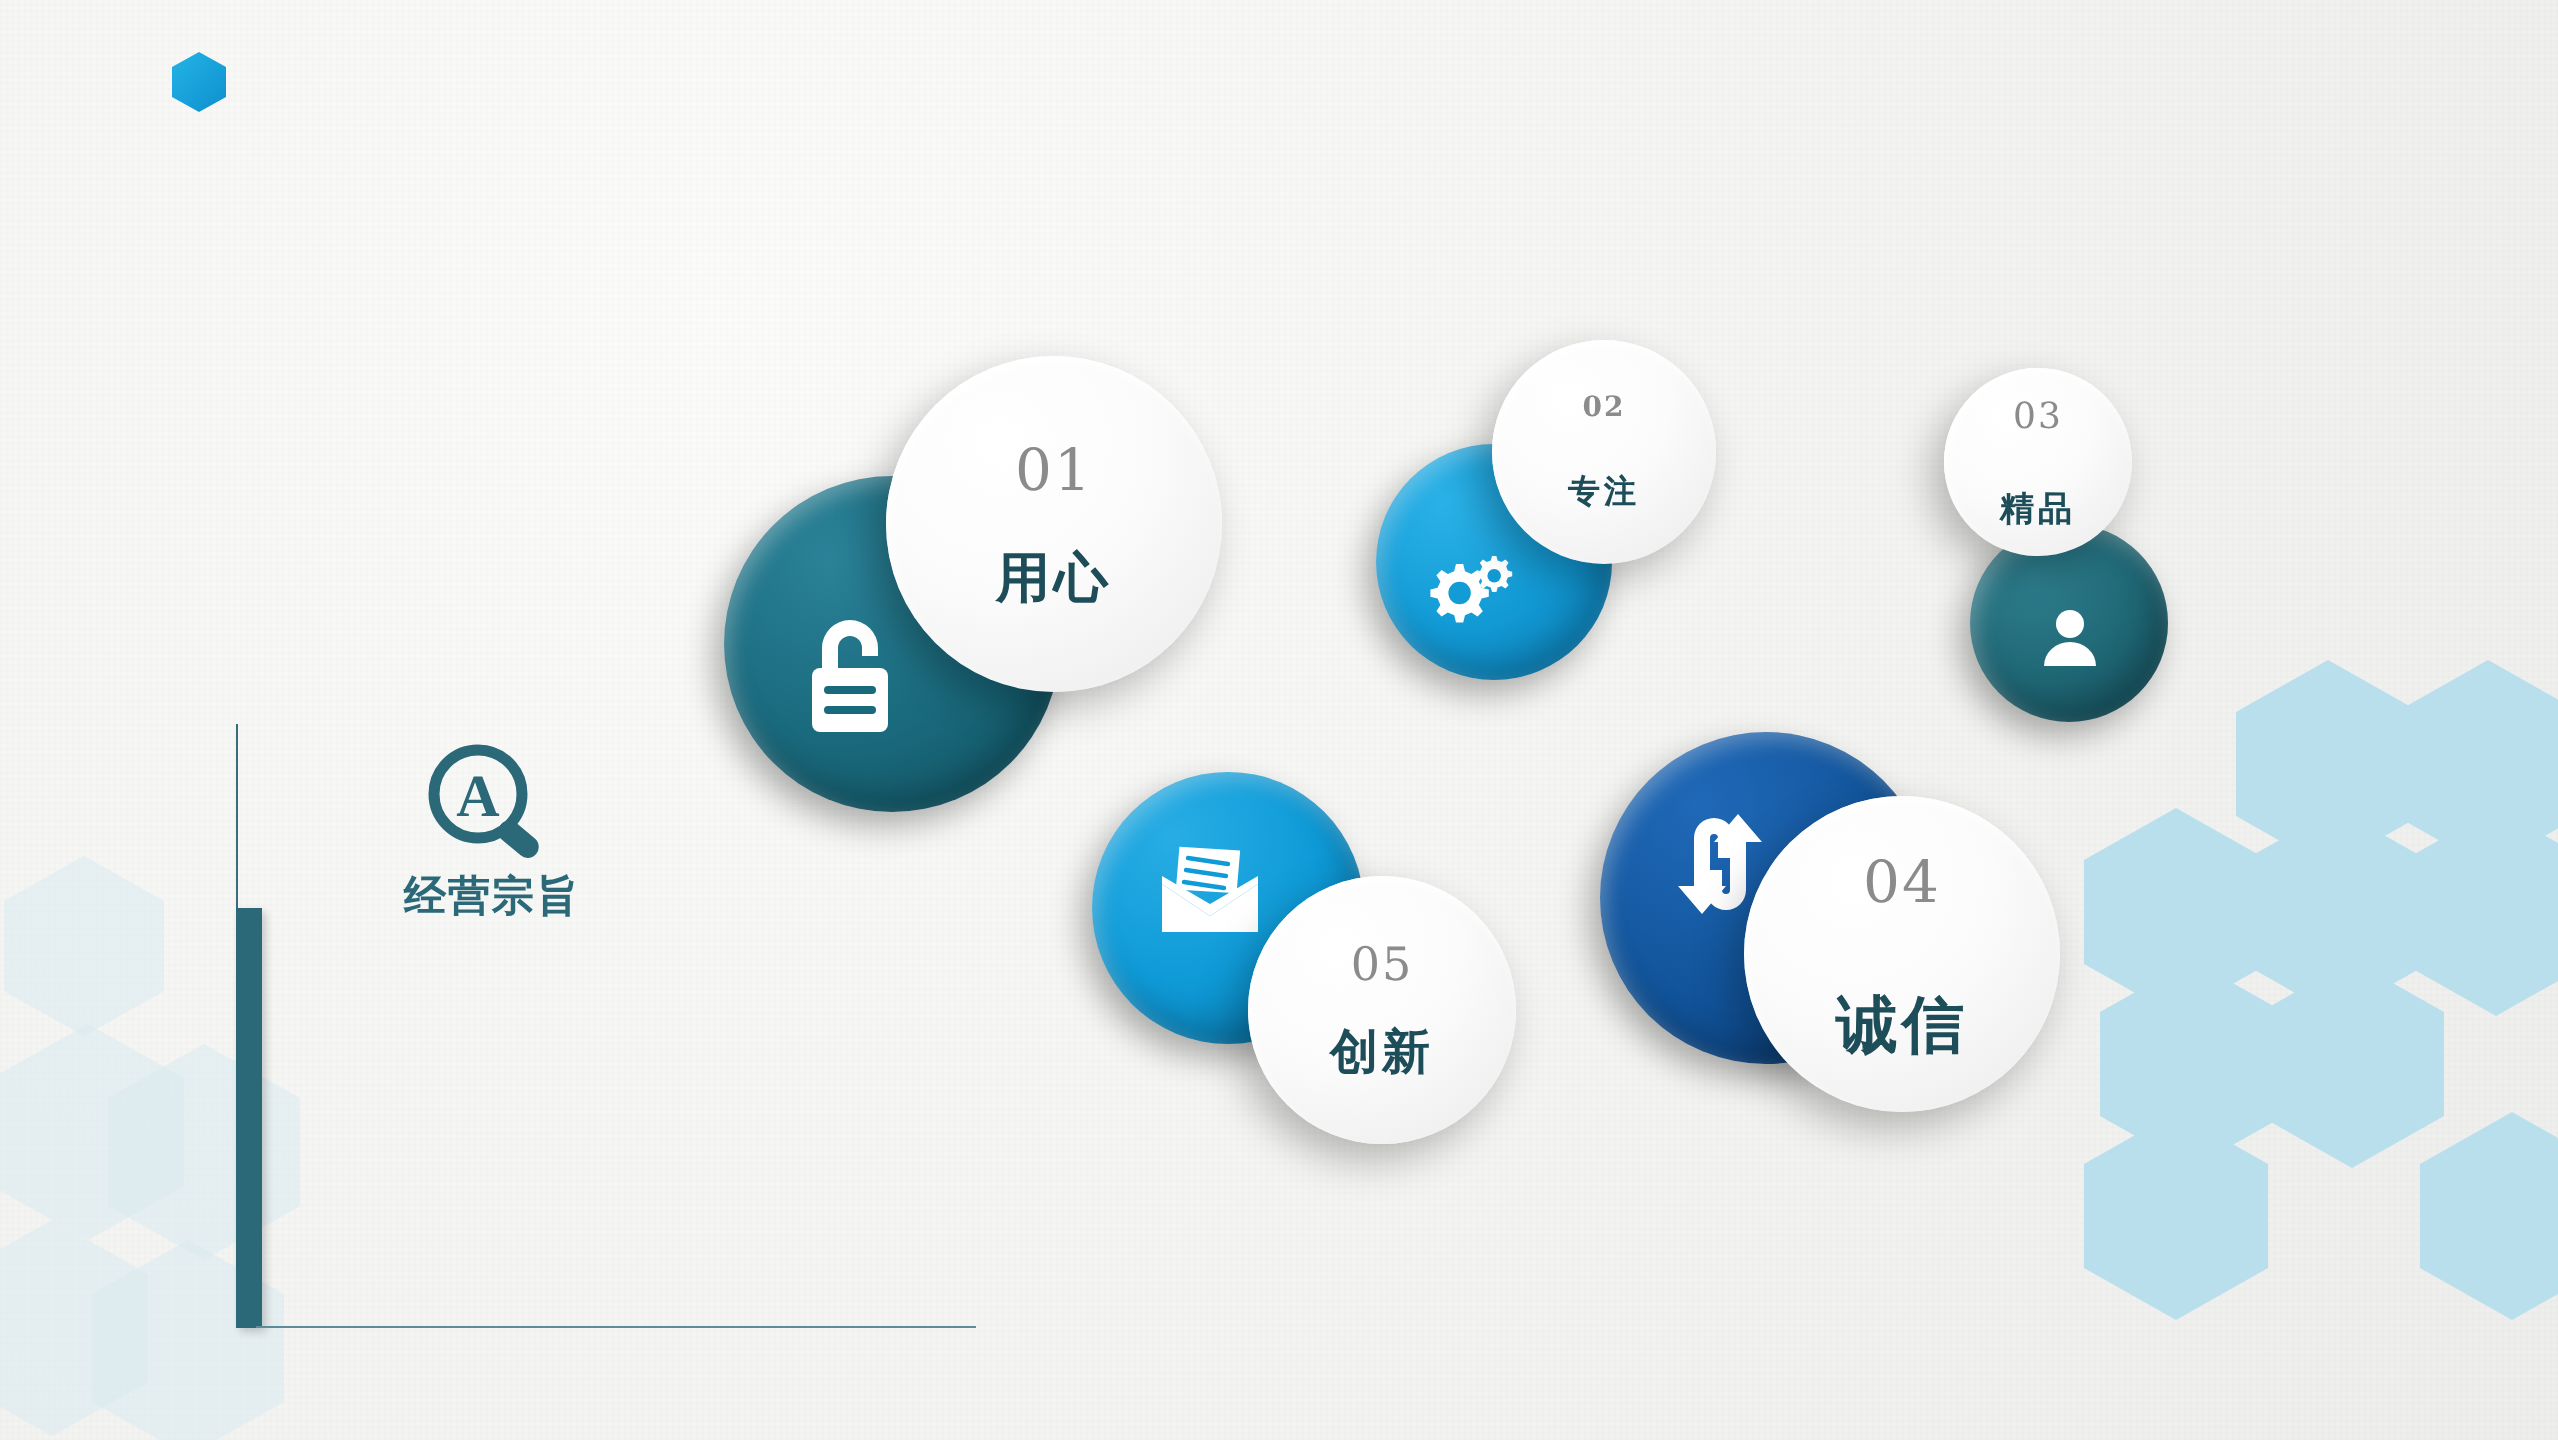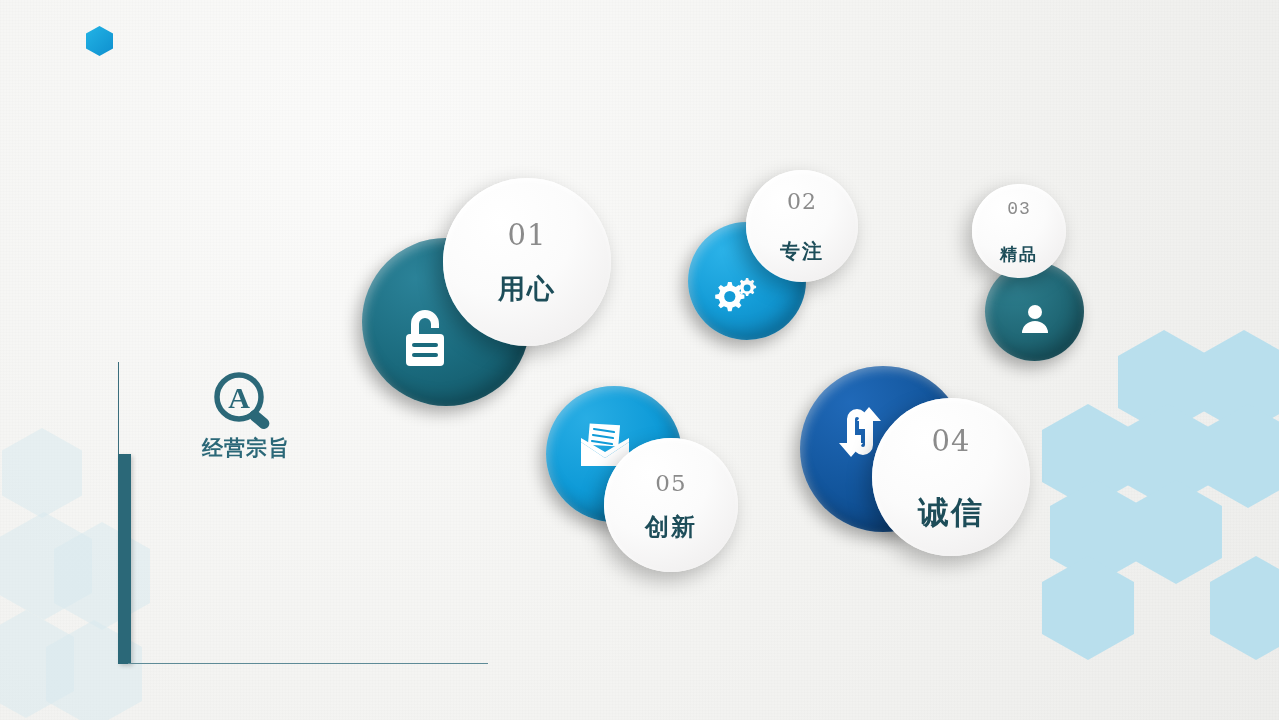--- a/index.html
+++ b/index.html
@@ -233,35 +233,35 @@
       <svg class="icon-svg" width="46" height="42" viewBox="0 0 46 42" style="margin-left:-26px; margin-top:28px;">
         <g fill="#ffffff">
           <path d="M17 8 l3.6 0 0.9 3.6 3.2 1.4 3.1-2 2.6 2.6 -2 3.1 1.4 3.2 3.6 0.9 0 3.6 -3.6 0.9 -1.4 3.2 2 3.1 -2.6 2.6 -3.1-2 -3.2 1.4 -0.9 3.6 -3.6 0 -0.9-3.6 -3.2-1.4 -3.1 2 -2.6-2.6 2-3.1 -1.4-3.2 -3.6-0.9 0-3.6 3.6-0.9 1.4-3.2 -2-3.1 2.6-2.6 3.1 2 3.2-1.4 Z"></path>
           <circle cx="18.8" cy="22.5" r="5.6" fill="#139bd6"></circle>
           <path d="M35 4 l2.2 0 0.6 2.2 2 0.8 1.9-1.2 1.6 1.6 -1.2 1.9 0.8 2 2.2 0.6 0 2.2 -2.2 0.6 -0.8 2 1.2 1.9 -1.6 1.6 -1.9-1.2 -2 0.8 -0.6 2.2 -2.2 0 -0.6-2.2 -2-0.8 -1.9 1.2 -1.6-1.6 1.2-1.9 -0.8-2 -2.2-0.6 0-2.2 2.2-0.6 0.8-2 -1.2-1.9 1.6-1.6 1.9 1.2 2-0.8 Z"></path>
           <circle cx="36.1" cy="13.9" r="3.4" fill="#139bd6"></circle>
         </g>
       </svg>
     </div>
     <div class="label-circle" style="left:746px; top:170px; width:112px; height:112px;">
-      <div class="num" style="font-size:22px; margin-bottom:28px;">02</div>
-      <div class="name" style="font-size:20px;">专注</div>
+      <div class="num" style="font-size:14px; margin-bottom:28px;font-weight:bold;">02</div>
+      <div class="name" style="font-size:16px;">专注</div>
     </div>
   </div>
 
   <div class="node" style="left:0; top:0;">
     <div class="icon-circle" style="left:985px; top:262px; width:99px; height:99px;
                 background: radial-gradient(circle at 32% 26%, #2e7f8f 0%, #1f6674 54%, #134b57 100%);">
       <svg class="icon-svg" width="34" height="34" viewBox="0 0 34 34" style="margin-left:0px; margin-top:14px;">
         <circle cx="17" cy="10" r="7" fill="#ffffff"></circle>
         <path d="M4 31 a13 12 0 0 1 26 0 Z" fill="#ffffff"></path>
       </svg>
     </div>
     <div class="label-circle" style="left:972px; top:184px; width:94px; height:94px;">
-      <div class="num" style="font-size:18px; margin-bottom:28px;font-family:Liberation Mono, monospace;">03</div>
+      <div class="num" style="font-size:18px; margin-bottom:28px;">03</div>
       <div class="name" style="font-size:17px;">精品</div>
     </div>
   </div>
 
   <div class="node" style="left:0; top:0;">
     <div class="icon-circle" style="left:800px; top:366px; width:166px; height:166px;
                 background: radial-gradient(circle at 30% 22%, #2069b8 0%, #12559c 52%, #0a3f79 100%);">
       <svg class="icon-svg" width="64" height="62" viewBox="0 0 64 62" style="margin-left:-44px; margin-top:-34px;">
         <g fill="#ffffff">
           <path d="M40 6 L52 20 L44 20 L44 44 A10 10 0 0 1 24 44 L24 34 L32 34 L32 44 A2 2 0 0 0 36 44 L36 20 L28 20 Z"></path>
@@ -284,19 +284,19 @@
           <path d="M4 24 L28 40 L52 24 L52 48 L4 48 Z"></path>
           <path d="M4 24 L28 40 L52 24 L52 20 L28 34 L4 20 Z"></path>
         </g>
         <g stroke="#0f9bd8" stroke-width="2.2" stroke-linecap="round">
           <line x1="17" y1="11" x2="37" y2="14"></line>
           <line x1="16" y1="17" x2="36" y2="20"></line>
           <line x1="15" y1="23" x2="35" y2="26"></line>
         </g>
       </svg>
     </div>
-    <div class="label-circle" style="left:604px; top:438px; width:134px; height:134px;">
+    <div class="label-circle" style="left:624px; top:438px; width:134px; height:134px;">
       <div class="num" style="font-size:23px; margin-bottom:20px;">05</div>
       <div class="name" style="font-size:24px;">创新</div>
     </div>
   </div>
 
 </div>
 
 </body></html>

